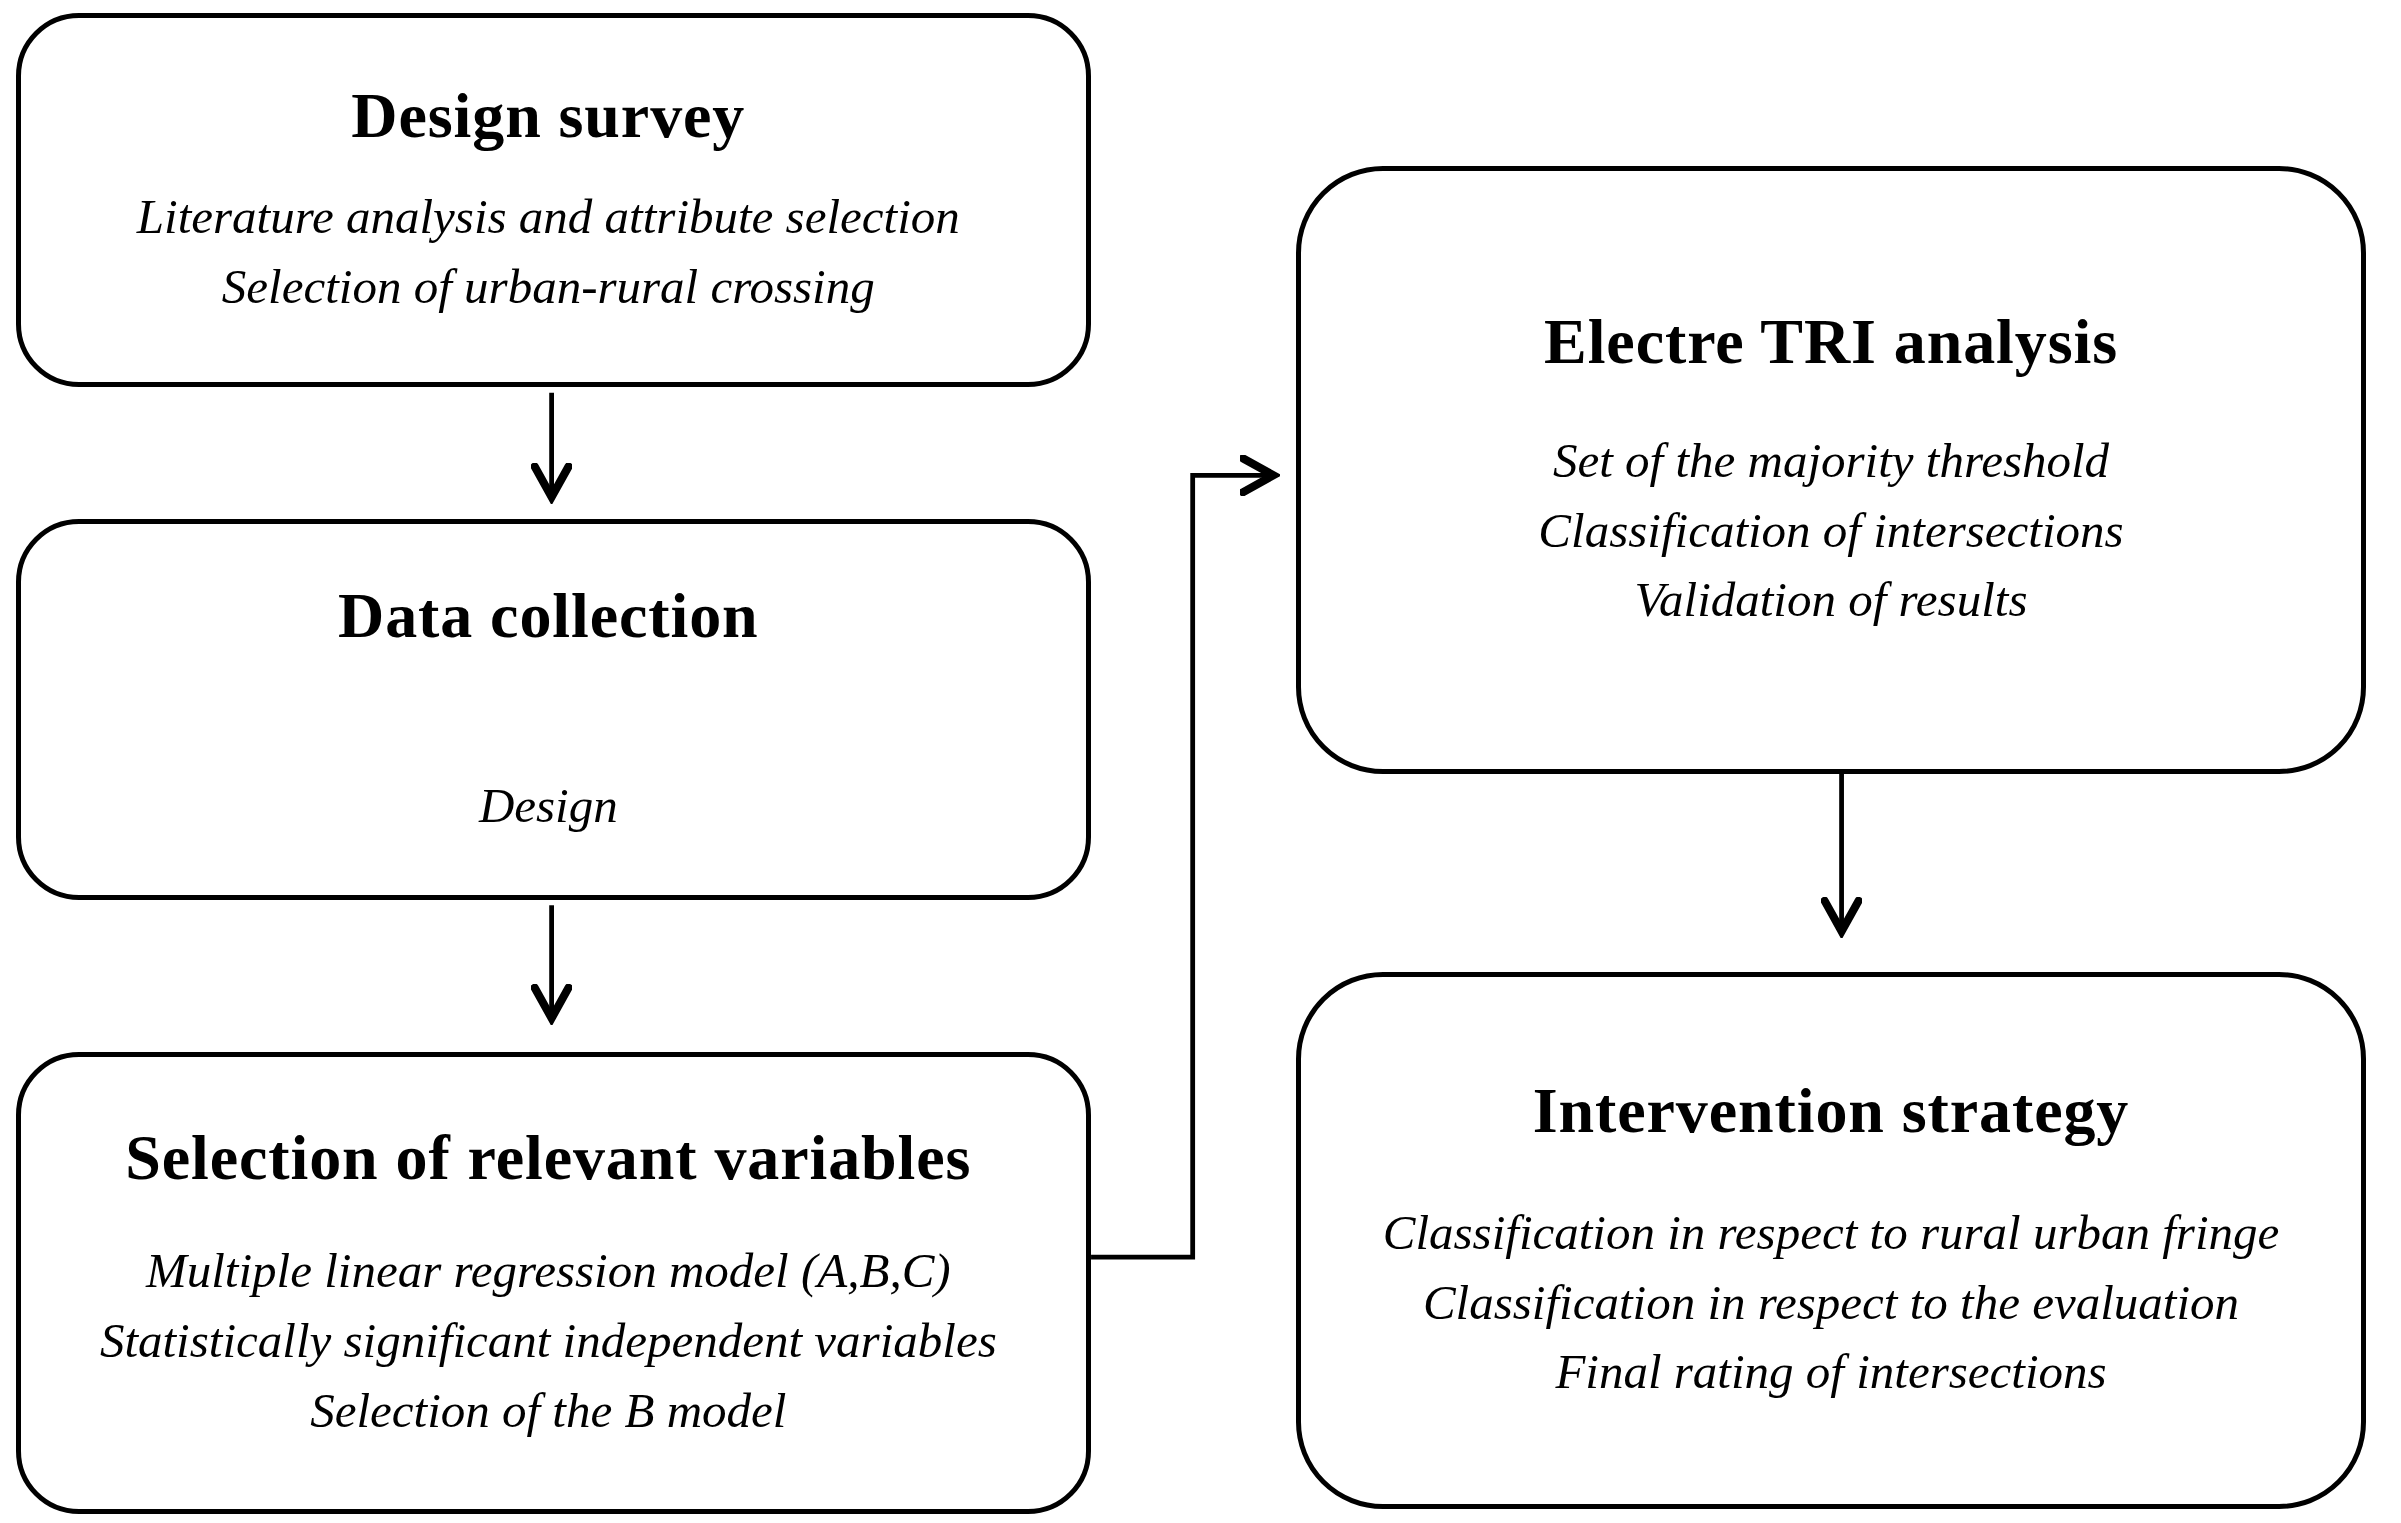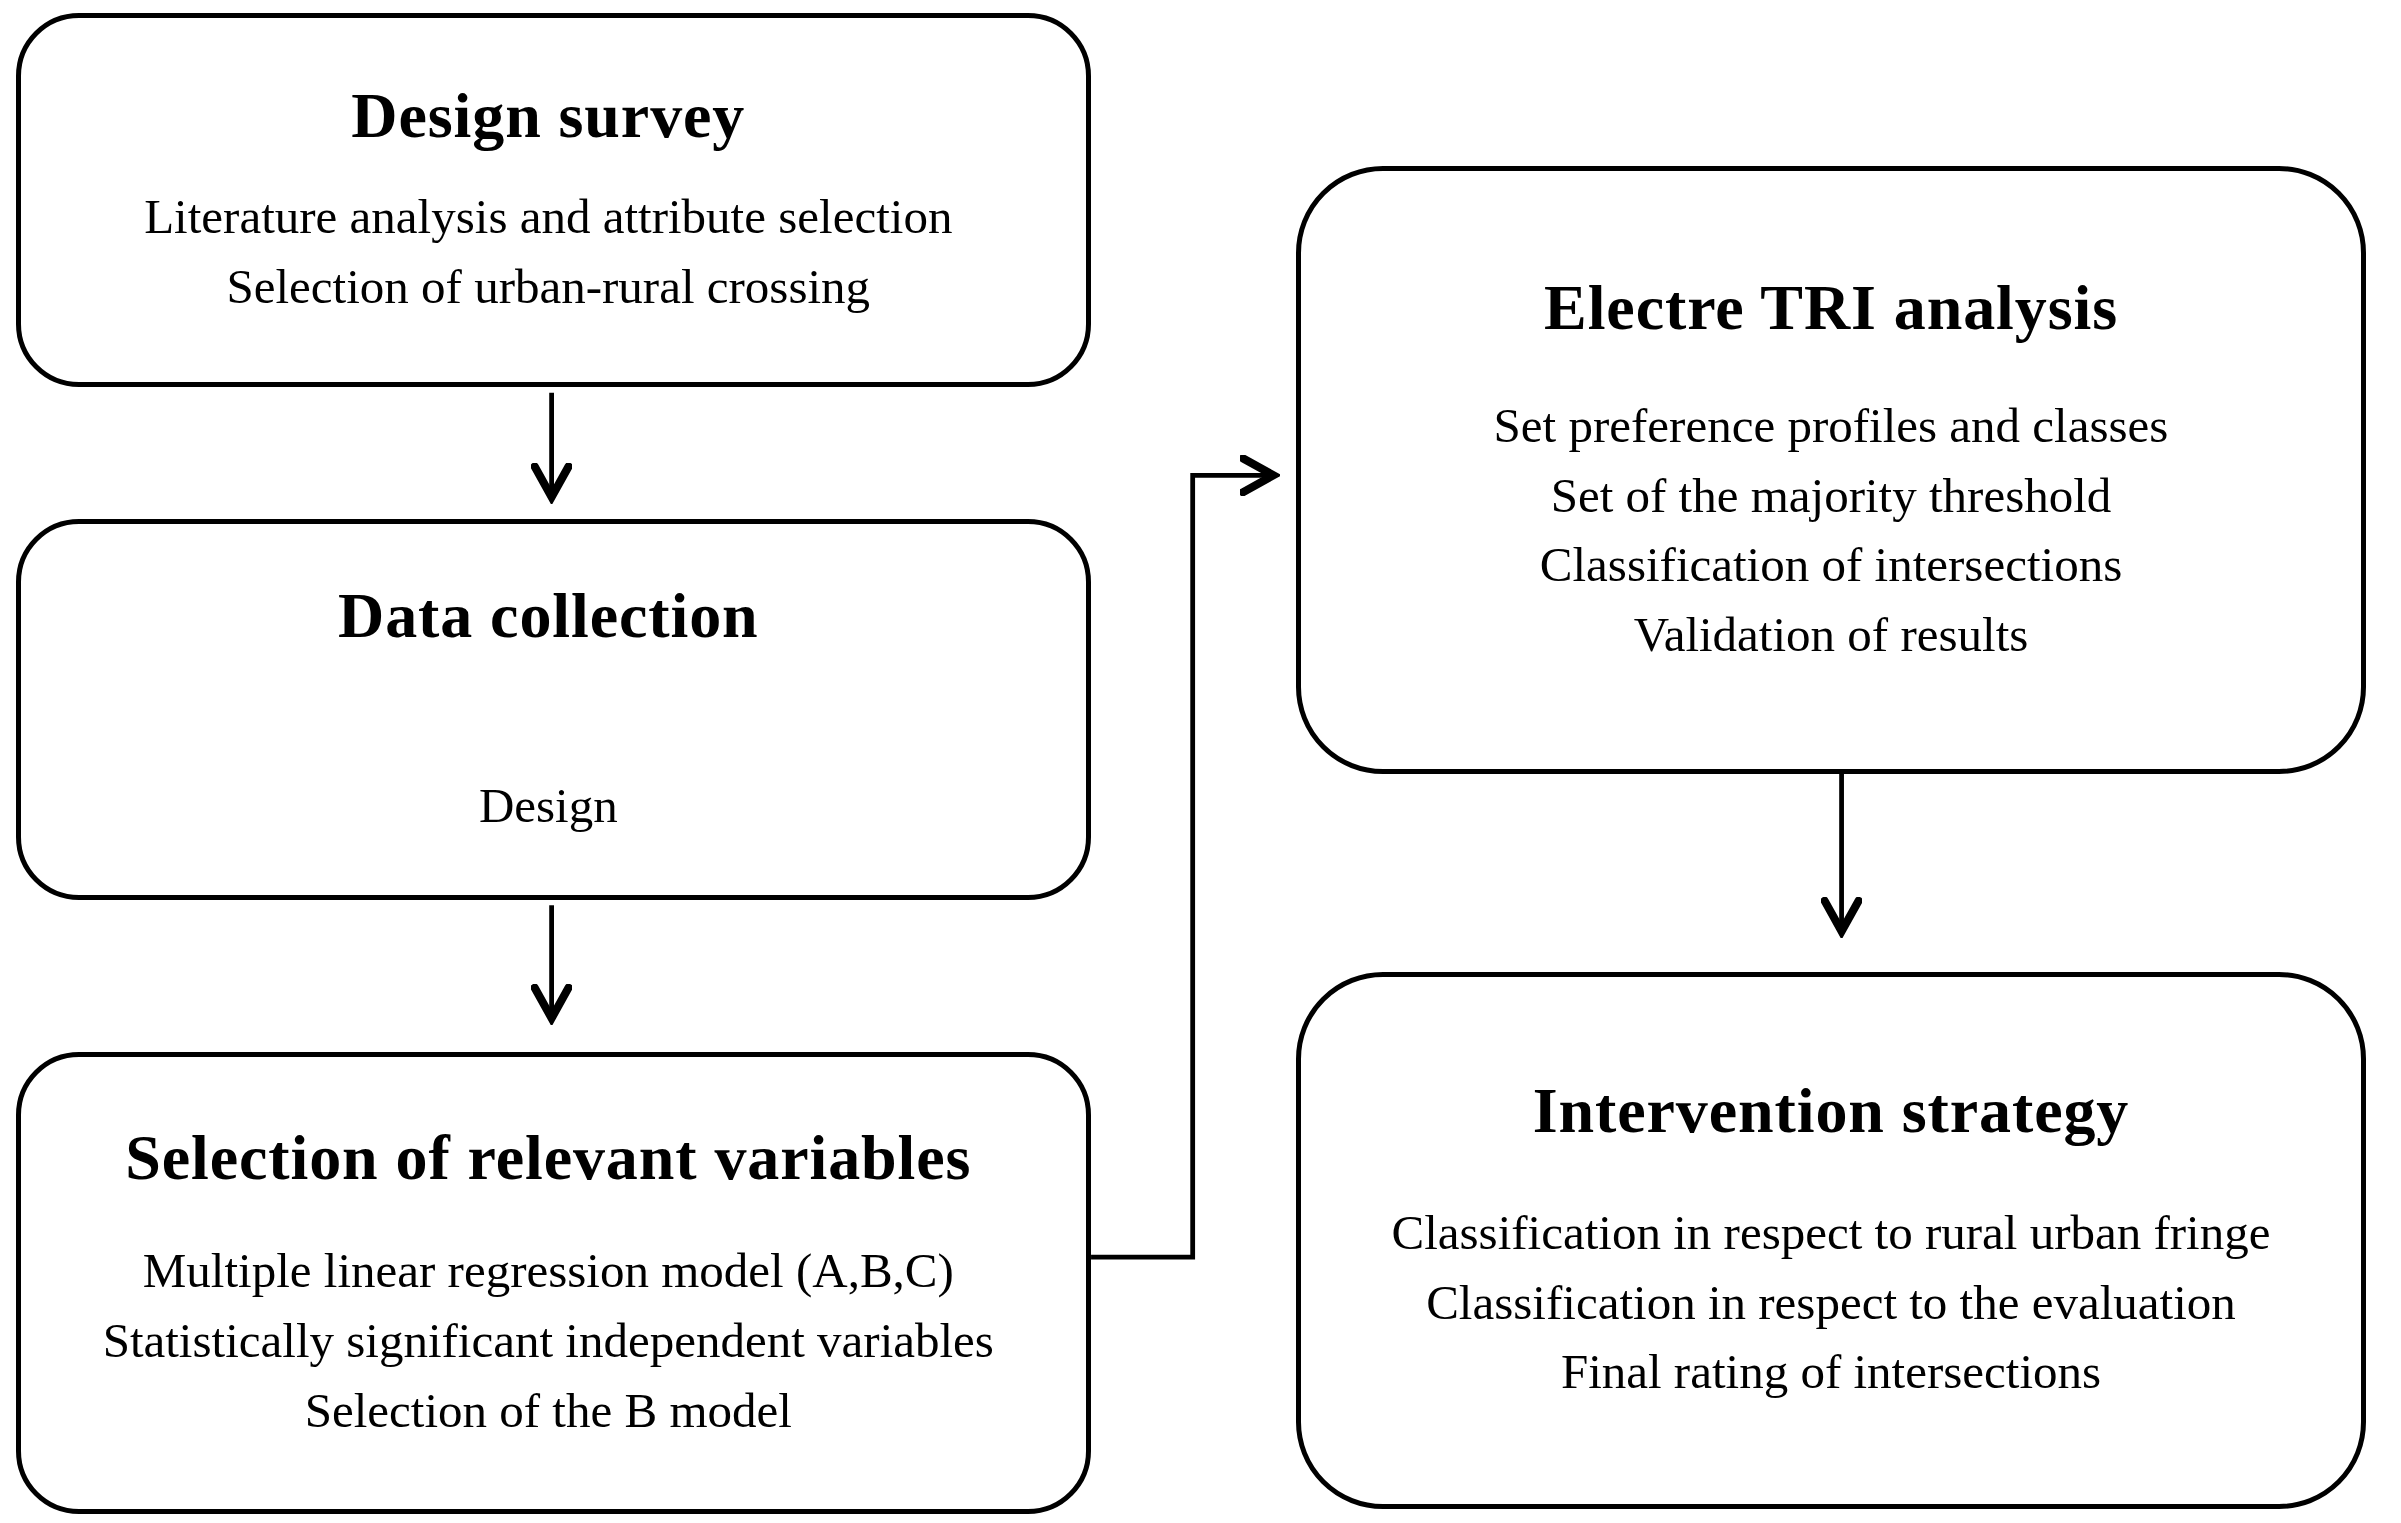--- a/index.html
+++ b/index.html
@@ -47,21 +47,21 @@
     font-weight: bold;
     font-size: 64px;
     line-height: 1.15;
     letter-spacing: 0.9px;
     white-space: nowrap;
   }
   .box-body {
     font-size: 49px;
     line-height: 1.42;
   }
-  .box-line { white-space: nowrap; }
+  .box-line { white-space: nowrap; font-style: italic; }
 </style>
 </head>
 <body>
 
 <div id="canvas">
 
   <svg class="connector-layer" width="2401" height="1523" viewBox="0 0 2764 1753">
     <defs>
       <marker id="arrowhead" viewBox="0 0 12 12" refX="10" refY="6" markerWidth="8.5" markerHeight="8.5" orient="auto">
         <path d="M1,1 L10,6 L1,11" fill="none" stroke="#000000" stroke-width="2.4" stroke-linecap="round"></path>
@@ -93,21 +93,20 @@
     <div class="box-body">
       <div class="box-line">Multiple linear regression model (A,B,C)</div>
       <div class="box-line">Statistically significant independent variables</div>
       <div class="box-line">Selection of the B model</div>
     </div>
   </div>
 
   <div class="flow-box right-box" style="left:1296px; top:148px; width:1070px; height:608px;">
     <div class="box-title" style="margin-bottom:47px;">Electre TRI analysis</div>
     <div class="box-body">
-      <div class="box-line">Set preference profiles and classes</div>
       <div class="box-line">Set of the majority threshold</div>
       <div class="box-line">Classification of intersections</div>
       <div class="box-line">Validation of results</div>
     </div>
   </div>
 
   <div class="flow-box right-box" style="left:1296px; top:954px; width:1070px; height:537px;">
     <div class="box-title" style="margin-bottom:50px;">Intervention strategy</div>
     <div class="box-body">
       <div class="box-line">Classification in respect to rural urban fringe</div>

